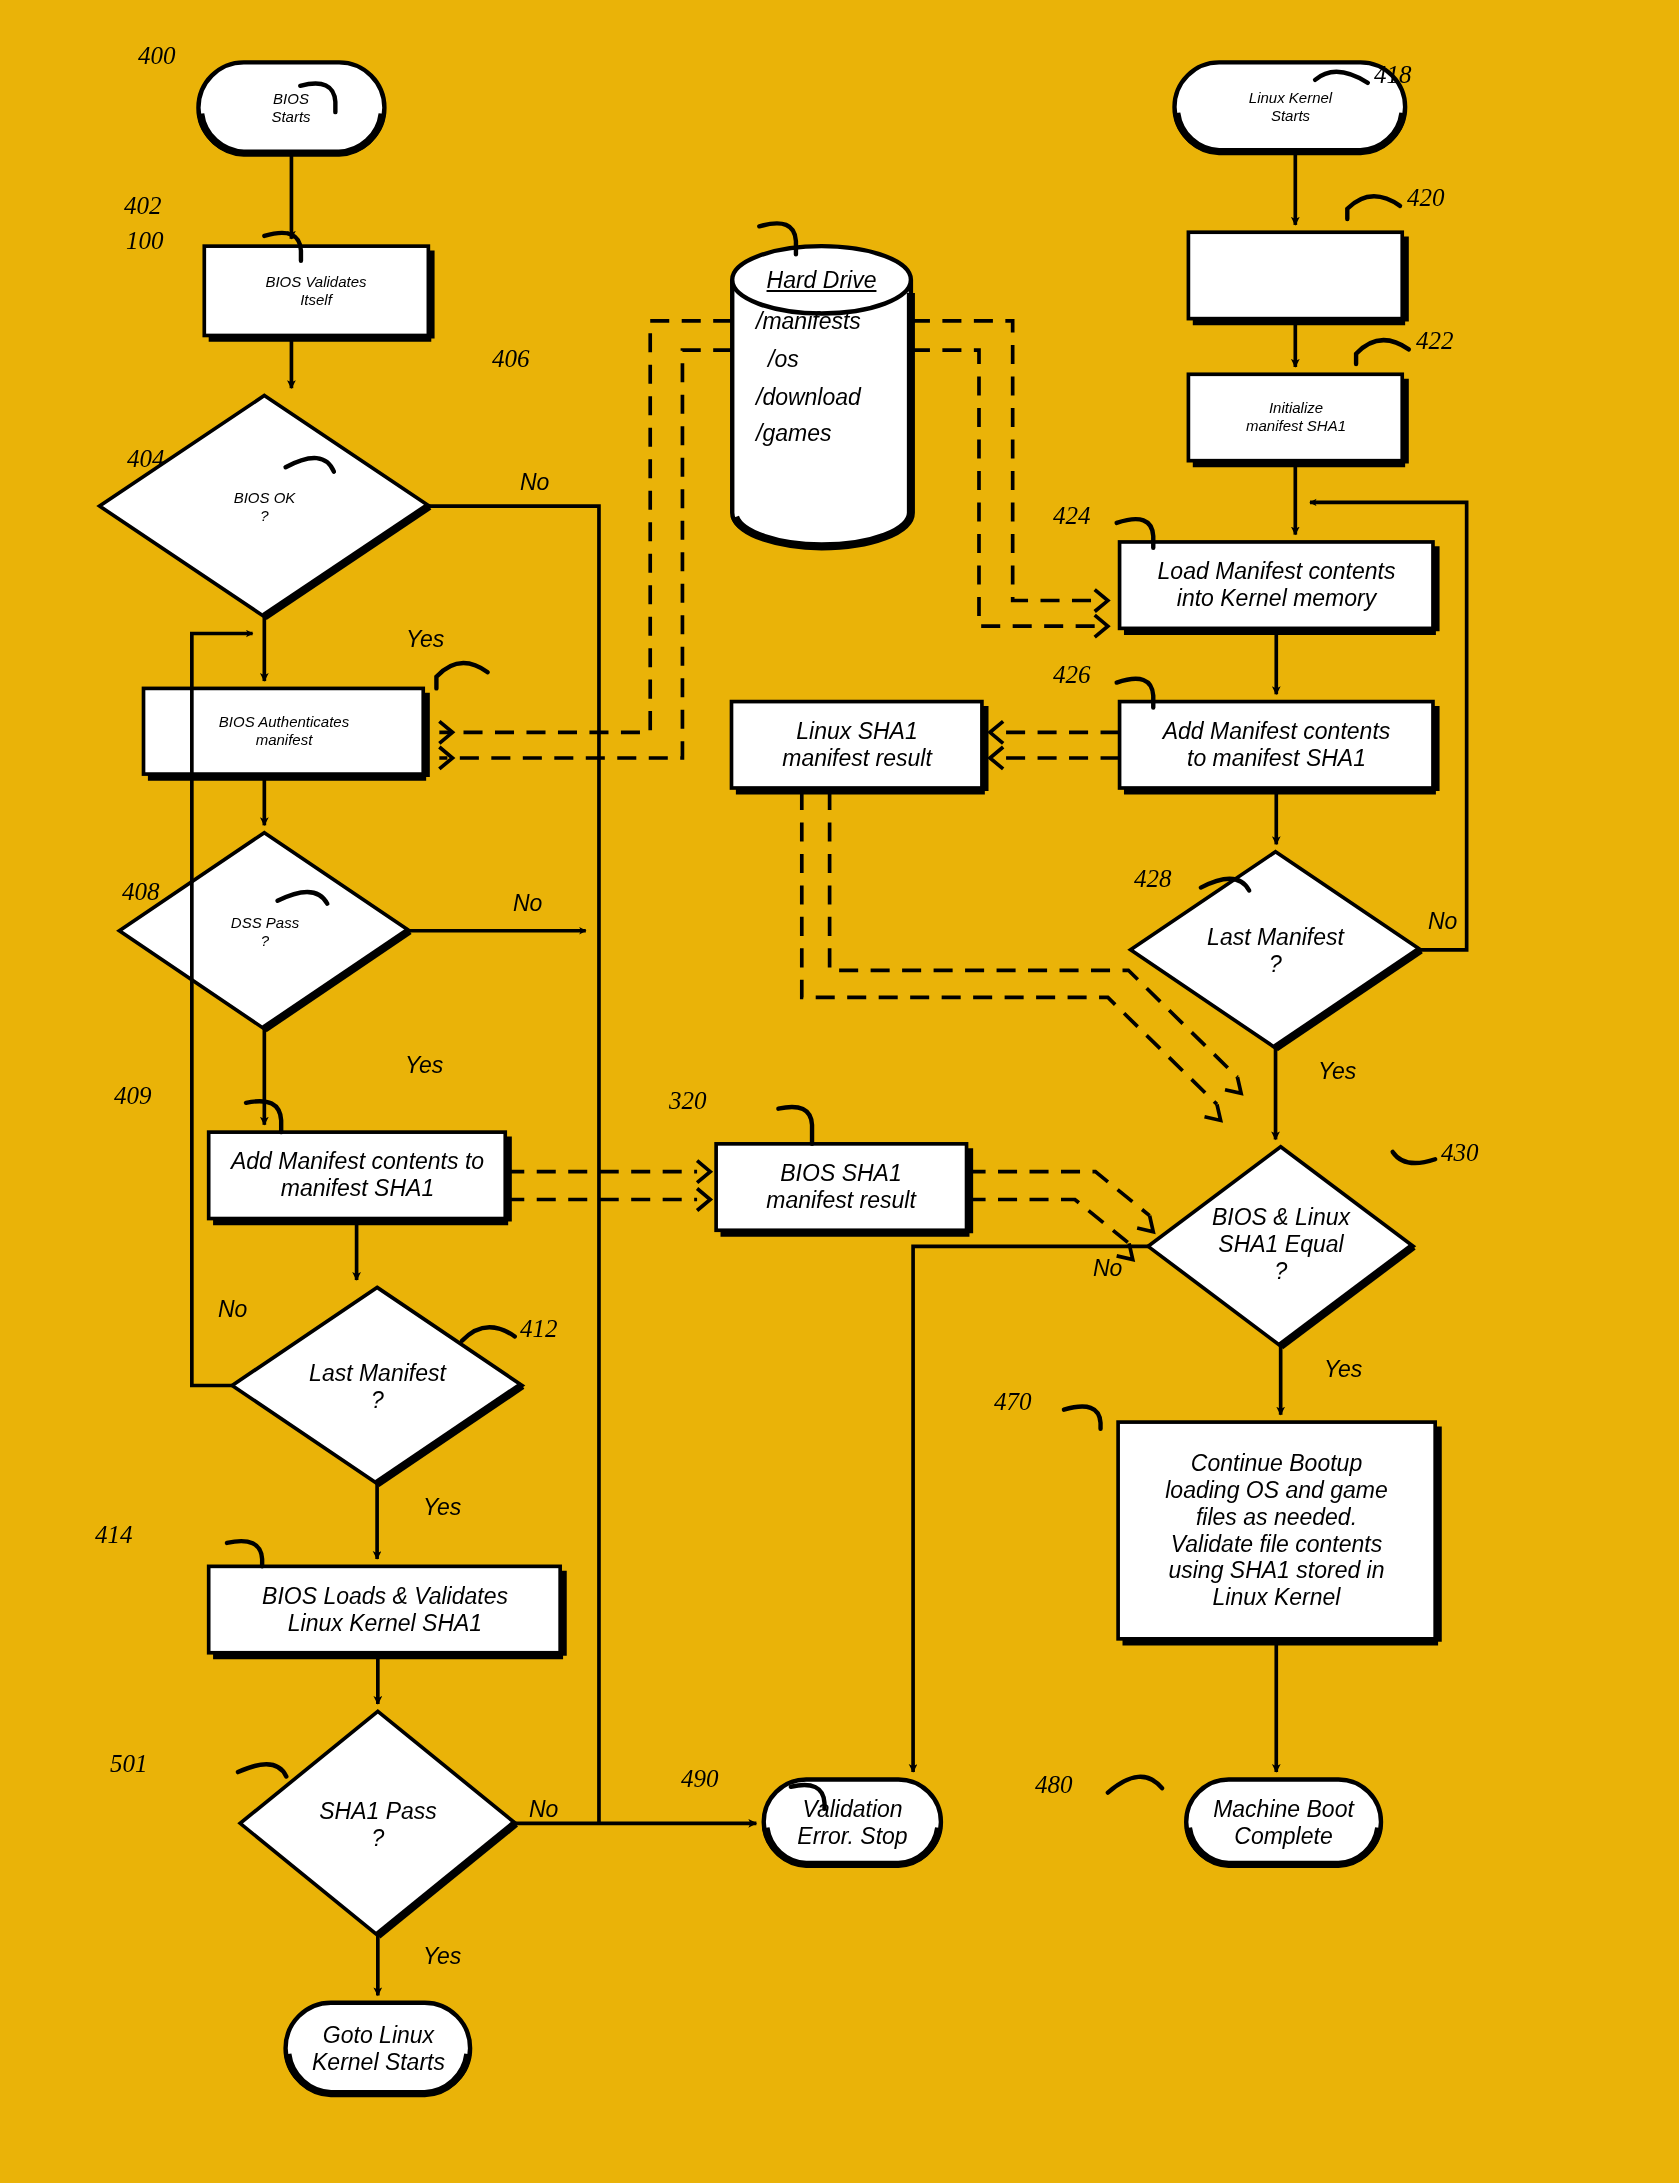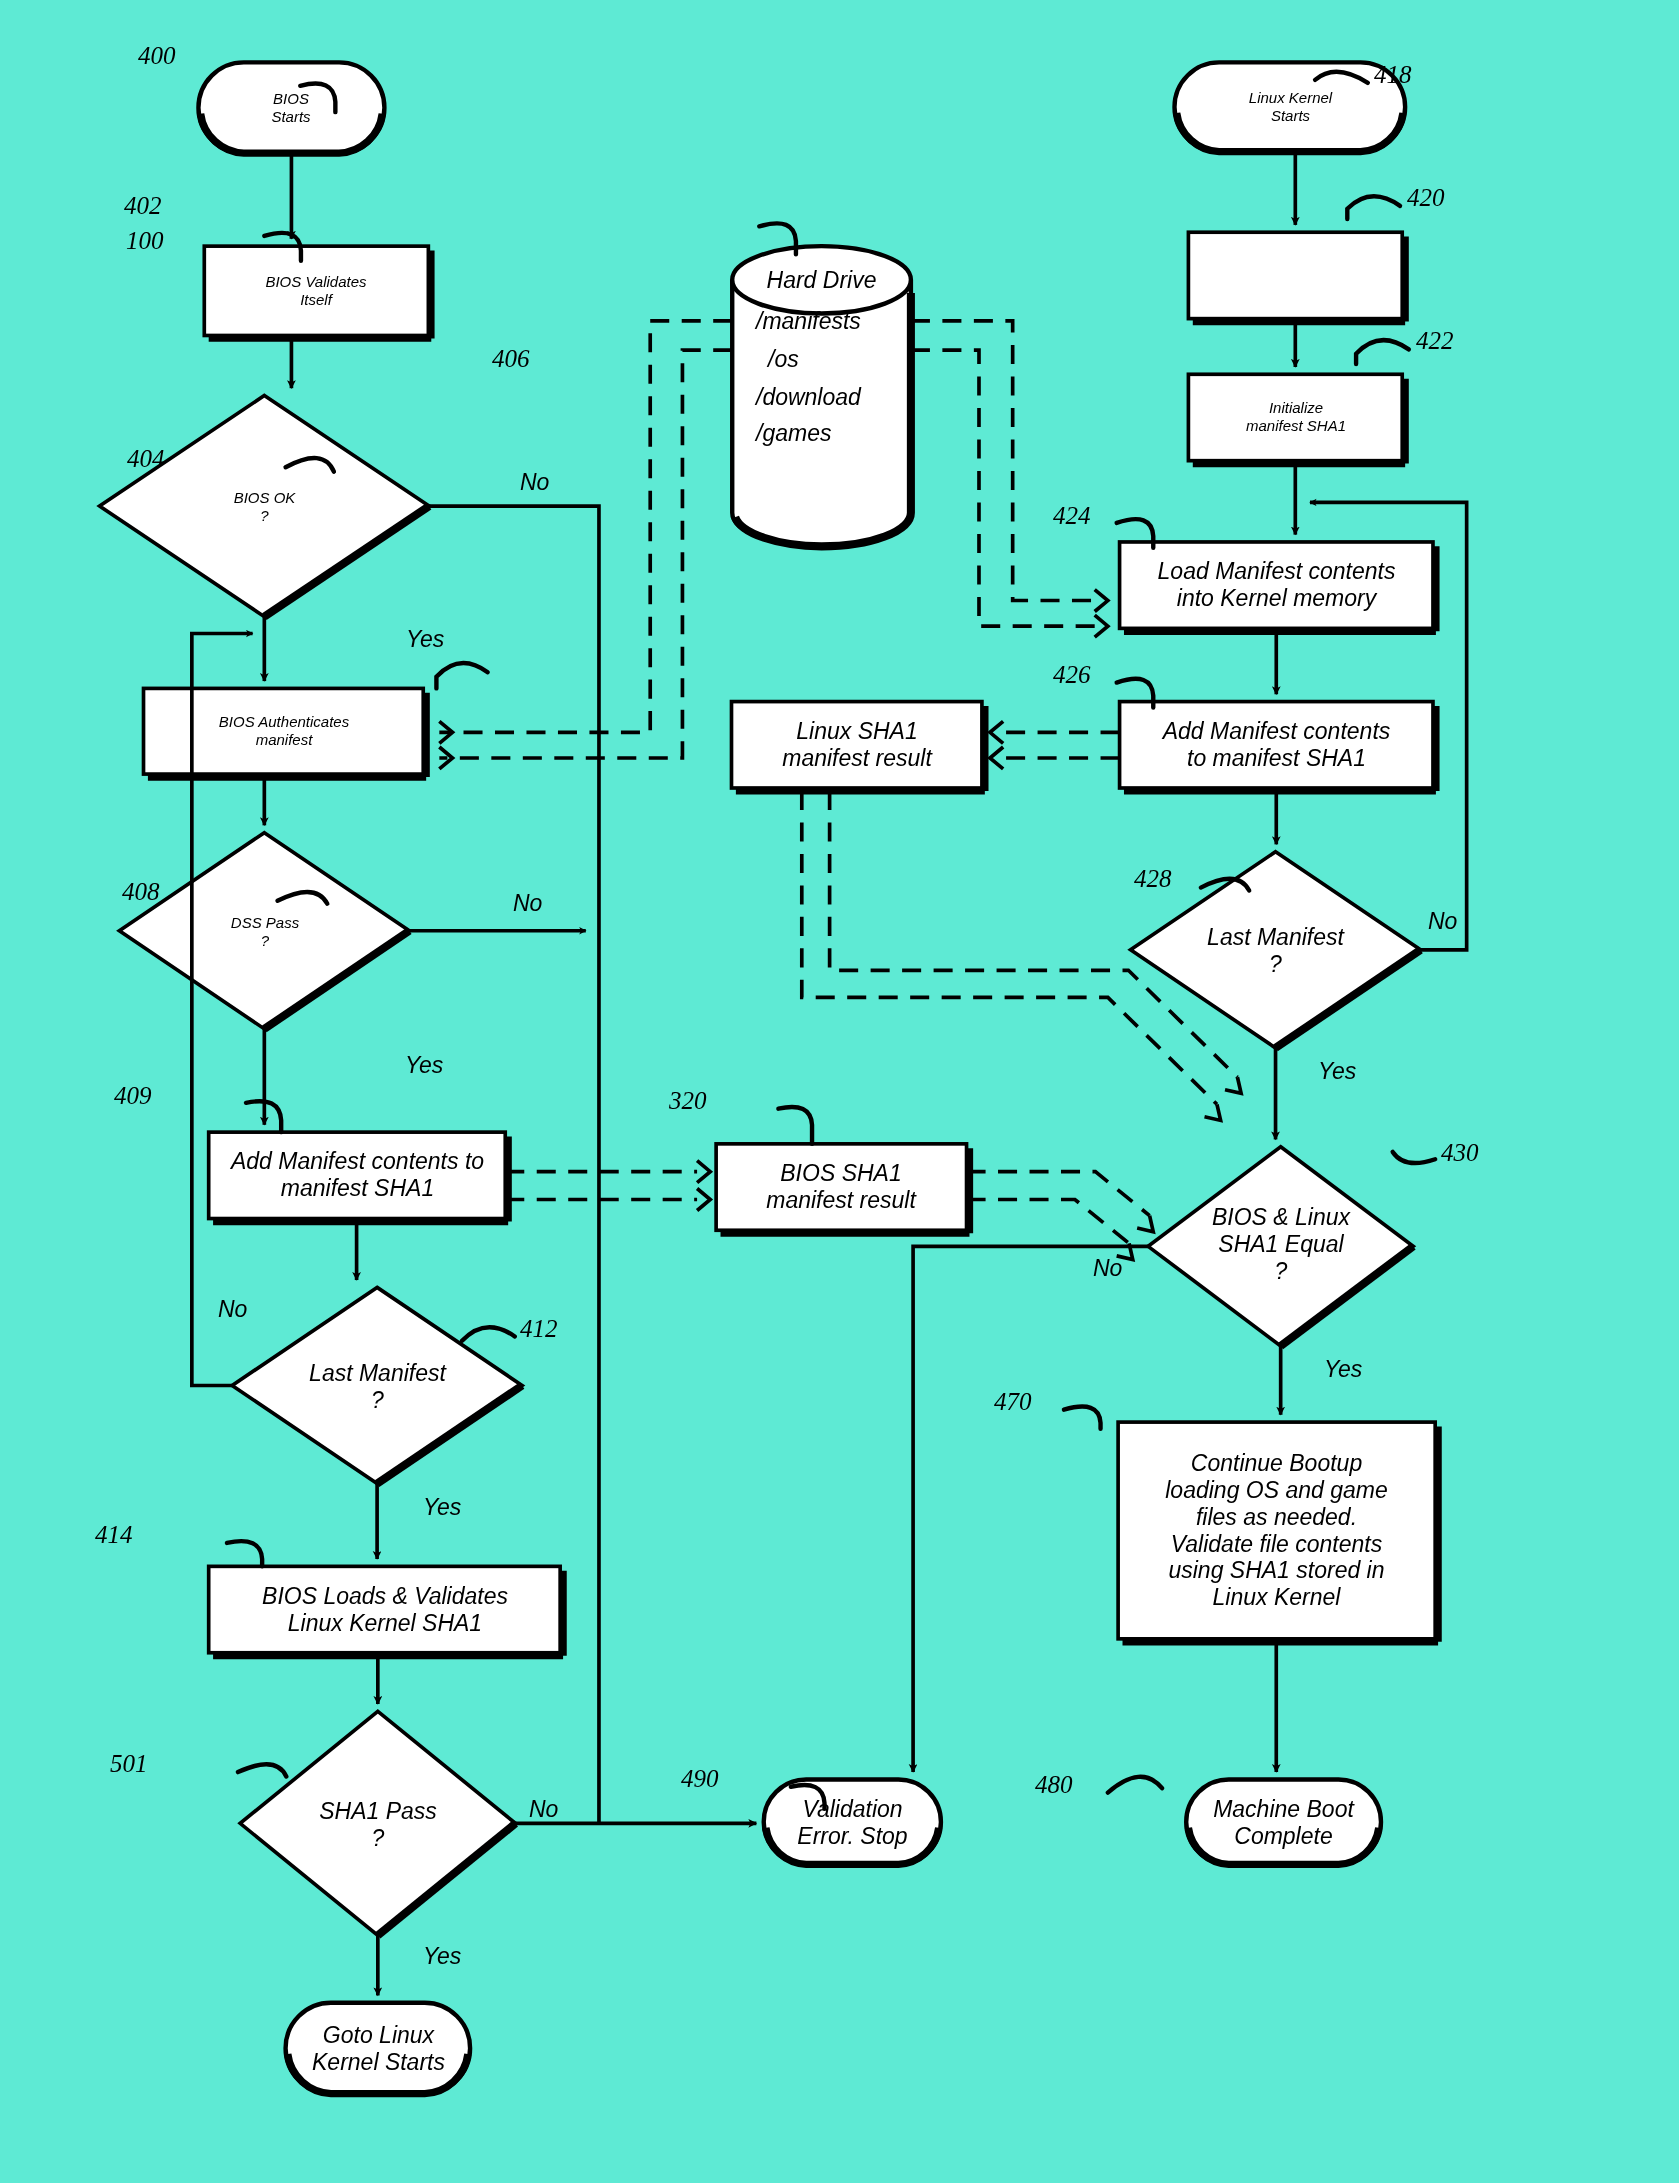--- a/index.html
+++ b/index.html
@@ -1,21 +1,21 @@
 <!DOCTYPE html>
 <html style="font-size:11.7px"><head>
 <meta charset="utf-8">
 <title>Boot Validation Flowchart</title>
 <style>
   html,body{margin:0;padding:0;background:#fff;}
   body{font-family:"Liberation Sans", sans-serif;}
   #sheet{
     position:relative;
     width:1679px;height:2183px;
-    background:#5eead4;
+    background:#eab308;
     overflow:hidden;
   }
   #svgroot{position:absolute;left:0;top:0;width:1679px;height:2183px;}
 
   
   .node-label{
     position:absolute;
     display:flex;
     align-items:center;
     justify-content:center;
@@ -380,21 +380,21 @@
   <div class="node-label lbl-31" style="left:1118px;top:1422px;width:317px;height:217px;">Continue Bootup
 loading OS and game
 files as needed.
 Validate file contents
 using SHA1 stored in
 Linux Kernel</div>
 
   <div class="node-label lbl-31" style="left:1186px;top:1780px;width:195px;height:85px;">Machine Boot
 Complete</div>
 
-  <div class="node-label lbl-31" style="left:732px;top:261px;width:179px;height:38px;">Hard Drive</div>
+  <div class="node-label lbl-31" style="left:732px;top:261px;width:179px;height:38px;text-decoration:underline;">Hard Drive</div>
   <div class="hd-line" style="left:756px;top:308px;">/manifests</div>
   <div class="hd-line" style="left:756px;top:346px;margin-left:12px;">/os</div>
   <div class="hd-line" style="left:756px;top:384px;">/download</div>
   <div class="hd-line" style="left:756px;top:420px;">/games</div>
 
   <div class="edge-label" style="left:520px;top:469px;">No</div>
   <div class="edge-label" style="left:406px;top:626px;">Yes</div>
   <div class="edge-label" style="left:513px;top:890px;">No</div>
   <div class="edge-label" style="left:405px;top:1052px;">Yes</div>
   <div class="edge-label" style="left:218px;top:1296px;">No</div>

